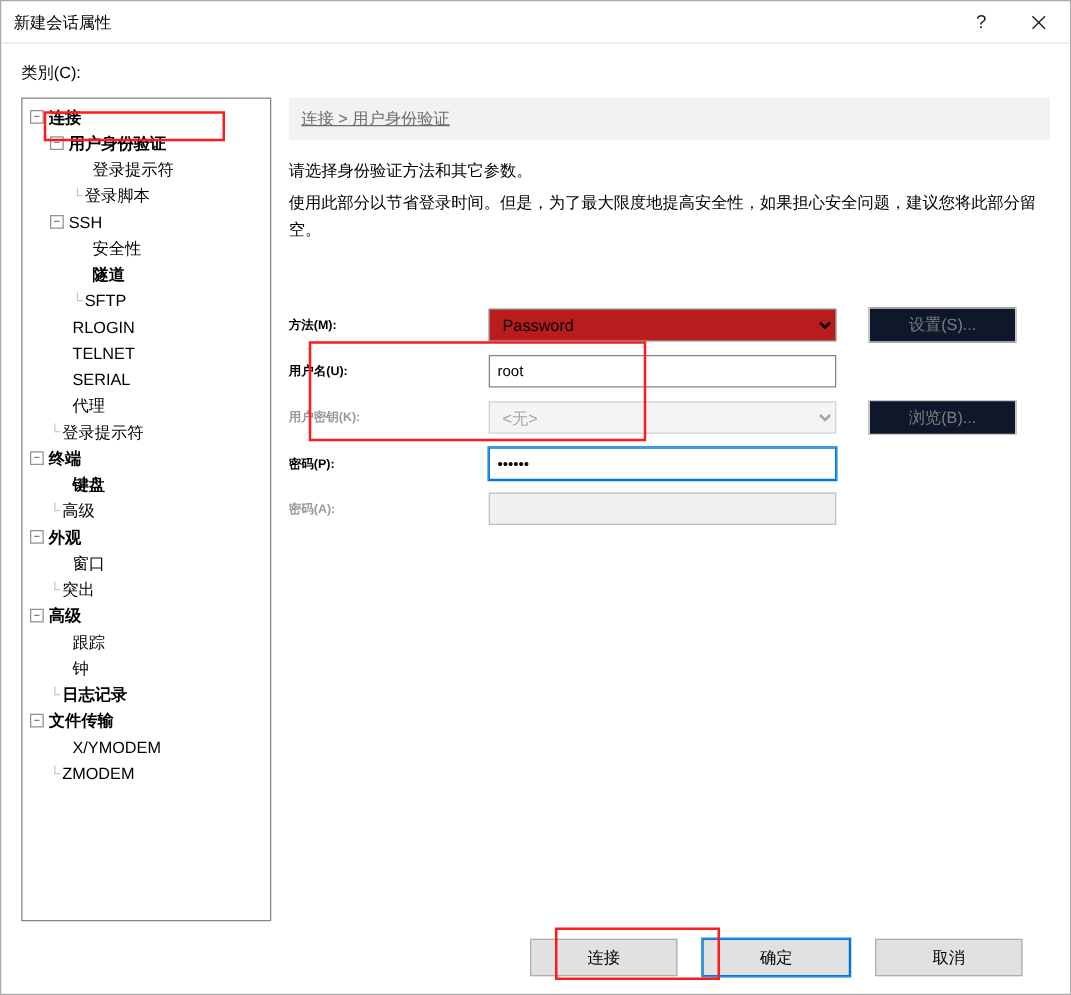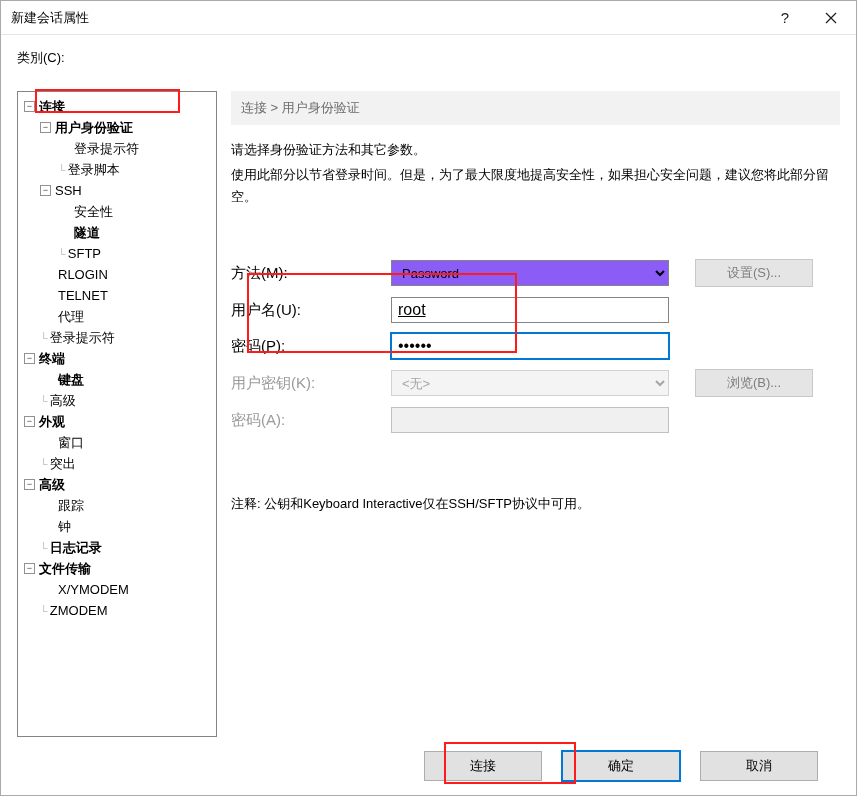--- a/index.html
+++ b/index.html
@@ -3,47 +3,47 @@
 <meta charset="utf-8">
 <style>
 * { box-sizing: border-box; margin: 0; padding: 0; }
 body { font-family: "Microsoft YaHei", "Segoe UI", Tahoma, sans-serif; font-size: 13px; background: #fff; color: #000; }
 .window { width: 857px; height: 796px; border: 1px solid #aaa; display: flex; flex-direction: column; background: #fff; }
 .titlebar { height: 34px; display: flex; align-items: center; padding: 0 2px 0 10px; border-bottom: 1px solid #e5e5e5; }
 .titlebar-title { flex: 1; font-size: 13px; }
 .titlebar-btn { width: 46px; height: 30px; display: flex; align-items: center; justify-content: center; font-size: 14px; color: #222; }
 .titlebar-btn.help { font-size: 15px; }
 .content { flex: 1; display: flex; flex-direction: column; padding: 14px 16px 0 16px; }
-.category-label { margin-bottom: 24px; font-size: 13px; }
+.category-label { margin-bottom: 11px; font-size: 13px; }
 .main-columns { flex: 1; display: flex; gap: 14px; min-height: 0; }
 .tree-panel { width: 200px; border: 1px solid #848484; background: #fff; overflow: auto; padding: 4px 0; }
 .tree ul { list-style: none; }
 .tree li { white-space: nowrap; }
 .tree-row { display: flex; align-items: center; height: 21px; padding-right: 6px; }
 .toggle { width: 11px; height: 11px; border: 1px solid #919191; display: inline-flex; align-items: center; justify-content: center; font-size: 9px; line-height: 1; color: #444; margin-right: 4px; }
 .tree-label { font-size: 13px; }
 .bold { font-weight: 700; }
 .indent-0 { padding-left: 6px; }
 .indent-1 { padding-left: 22px; }
 .indent-2 { padding-left: 40px; }
 .indent-3 { padding-left: 56px; text-align: center; }
 .vdash { color: #bbb; margin-right: 2px; font-size: 11px; }
 .right-panel { flex: 1; display: flex; flex-direction: column; }
-.breadcrumb { background: #f2f2f2; padding: 8px 10px; color: #6d6d6d; font-size: 13px; margin-bottom: 14px; }
+.breadcrumb { background: #f2f2f2; padding: 8px 10px; color: #6d6d6d; font-size: 13px; margin-bottom: 14px; text-decoration: underline; }
 .intro-text { font-size: 13px; line-height: 1.65; margin-bottom: 4px; }
 .form { margin-top: 48px; }
 .form-row { display: flex; align-items: center; margin-bottom: 10px; }
-.form-label { width: 160px; font-size: 15px; }
+.form-label { width: 160px; font-size: 10px; font-weight: bold; }
 .form-label.disabled { color: #9a9a9a; }
-.form-input { width: 278px; height: 26px; border: 1px solid #848484; padding: 0 6px; font-size: 16px; font-family: inherit; text-decoration: underline; }
-.form-select { width: 278px; height: 26px; border: 1px solid #848484; background: #8b5cf6; padding: 0 6px; font-size: 13px; font-family: inherit; }
+.form-input { width: 278px; height: 26px; border: 1px solid #848484; padding: 0 6px; font-size: 12px; font-family: inherit; }
+.form-select { width: 278px; height: 26px; border: 1px solid #848484; background: #b91c1c; padding: 0 6px; font-size: 13px; font-family: inherit; }
 .form-select.disabled { background: #f0f0f0; color: #808080; border-color: #c0c0c0; }
 .form-input.disabled { background: #f0f0f0; color: #808080; border-color: #c0c0c0; }
 .form-input.focused { border: 1px solid #0078d7; outline: 1px solid #0078d7; }
-.side-btn { width: 118px; height: 28px; margin-left: 26px; border: 1px solid #c9c9c9; background: #e5e5e5; color: #7d7d7d; font-size: 13px; font-family: inherit; }
+.side-btn { width: 118px; height: 28px; margin-left: 26px; border: 1px solid #c9c9c9; background: #0f172a; color: #7d7d7d; font-size: 13px; font-family: inherit; }
 .note { margin-top: 52px; font-size: 13px; }
 .button-bar { height: 58px; display: flex; align-items: center; justify-content: flex-end; gap: 20px; padding: 0 22px; }
 .dlg-btn { width: 118px; height: 30px; border: 1px solid #adadad; background: #e1e1e1; font-size: 13px; font-family: inherit; }
 .dlg-btn.primary { border: 1px solid #0078d7; outline: 1px solid #0078d7; }
 
 .hl { position: absolute; border: 2px solid #ff1b1b; pointer-events: none; }
 .window { position: relative; }
 </style>
 </head>
 <body>
@@ -122,20 +122,25 @@
                       <span class="tree-label">RLOGIN</span>
                     </div>
                   </li>
               <li>
                     <div class="tree-row indent-2">
                       <span class="tree-label">TELNET</span>
                     </div>
                   </li>
               <li>
                     <div class="tree-row indent-2">
+                      <span class="tree-label">SERIAL</span>
+                    </div>
+                  </li>
+              <li>
+                    <div class="tree-row indent-2">
                       <span class="tree-label">代理</span>
                     </div>
                   </li>
               <li>
                     <div class="tree-row indent-1">
                       <span class="vdash">└</span>
                       <span class="tree-label">登录提示符</span>
                     </div>
                   </li>
             </ul>
@@ -236,37 +241,36 @@
             <select class="form-select">
               <option>Password</option>
             </select>
             <button class="side-btn" disabled="">设置(S)...</button>
           </div>
           <div class="form-row">
             <div class="form-label">用户名(U):</div>
             <input class="form-input" value="root" style="">
           </div>
           <div class="form-row">
-            <div class="form-label">密码(P):</div>
-            <input class="form-input focused" value="••••••" style="">
-          </div>
-          <div class="form-row">
             <div class="form-label disabled">用户密钥(K):</div>
             <select class="form-select disabled" disabled="">
               <option>&lt;无&gt;</option>
             </select>
             <button class="side-btn" disabled="">浏览(B)...</button>
           </div>
           <div class="form-row">
+            <div class="form-label">密码(P):</div>
+            <input class="form-input focused" value="••••••" style="">
+          </div>
+          <div class="form-row">
             <div class="form-label disabled">密码(A):</div>
             <input class="form-input disabled" disabled="" style="">
           </div>
         </div>
 
-        <div class="note">注释: 公钥和Keyboard Interactive仅在SSH/SFTP协议中可用。</div>
       </div>
     </div>
 
     <div class="button-bar">
       <button class="dlg-btn">连接</button>
       <button class="dlg-btn primary">确定</button>
       <button class="dlg-btn">取消</button>
     </div>
   </div>
 

